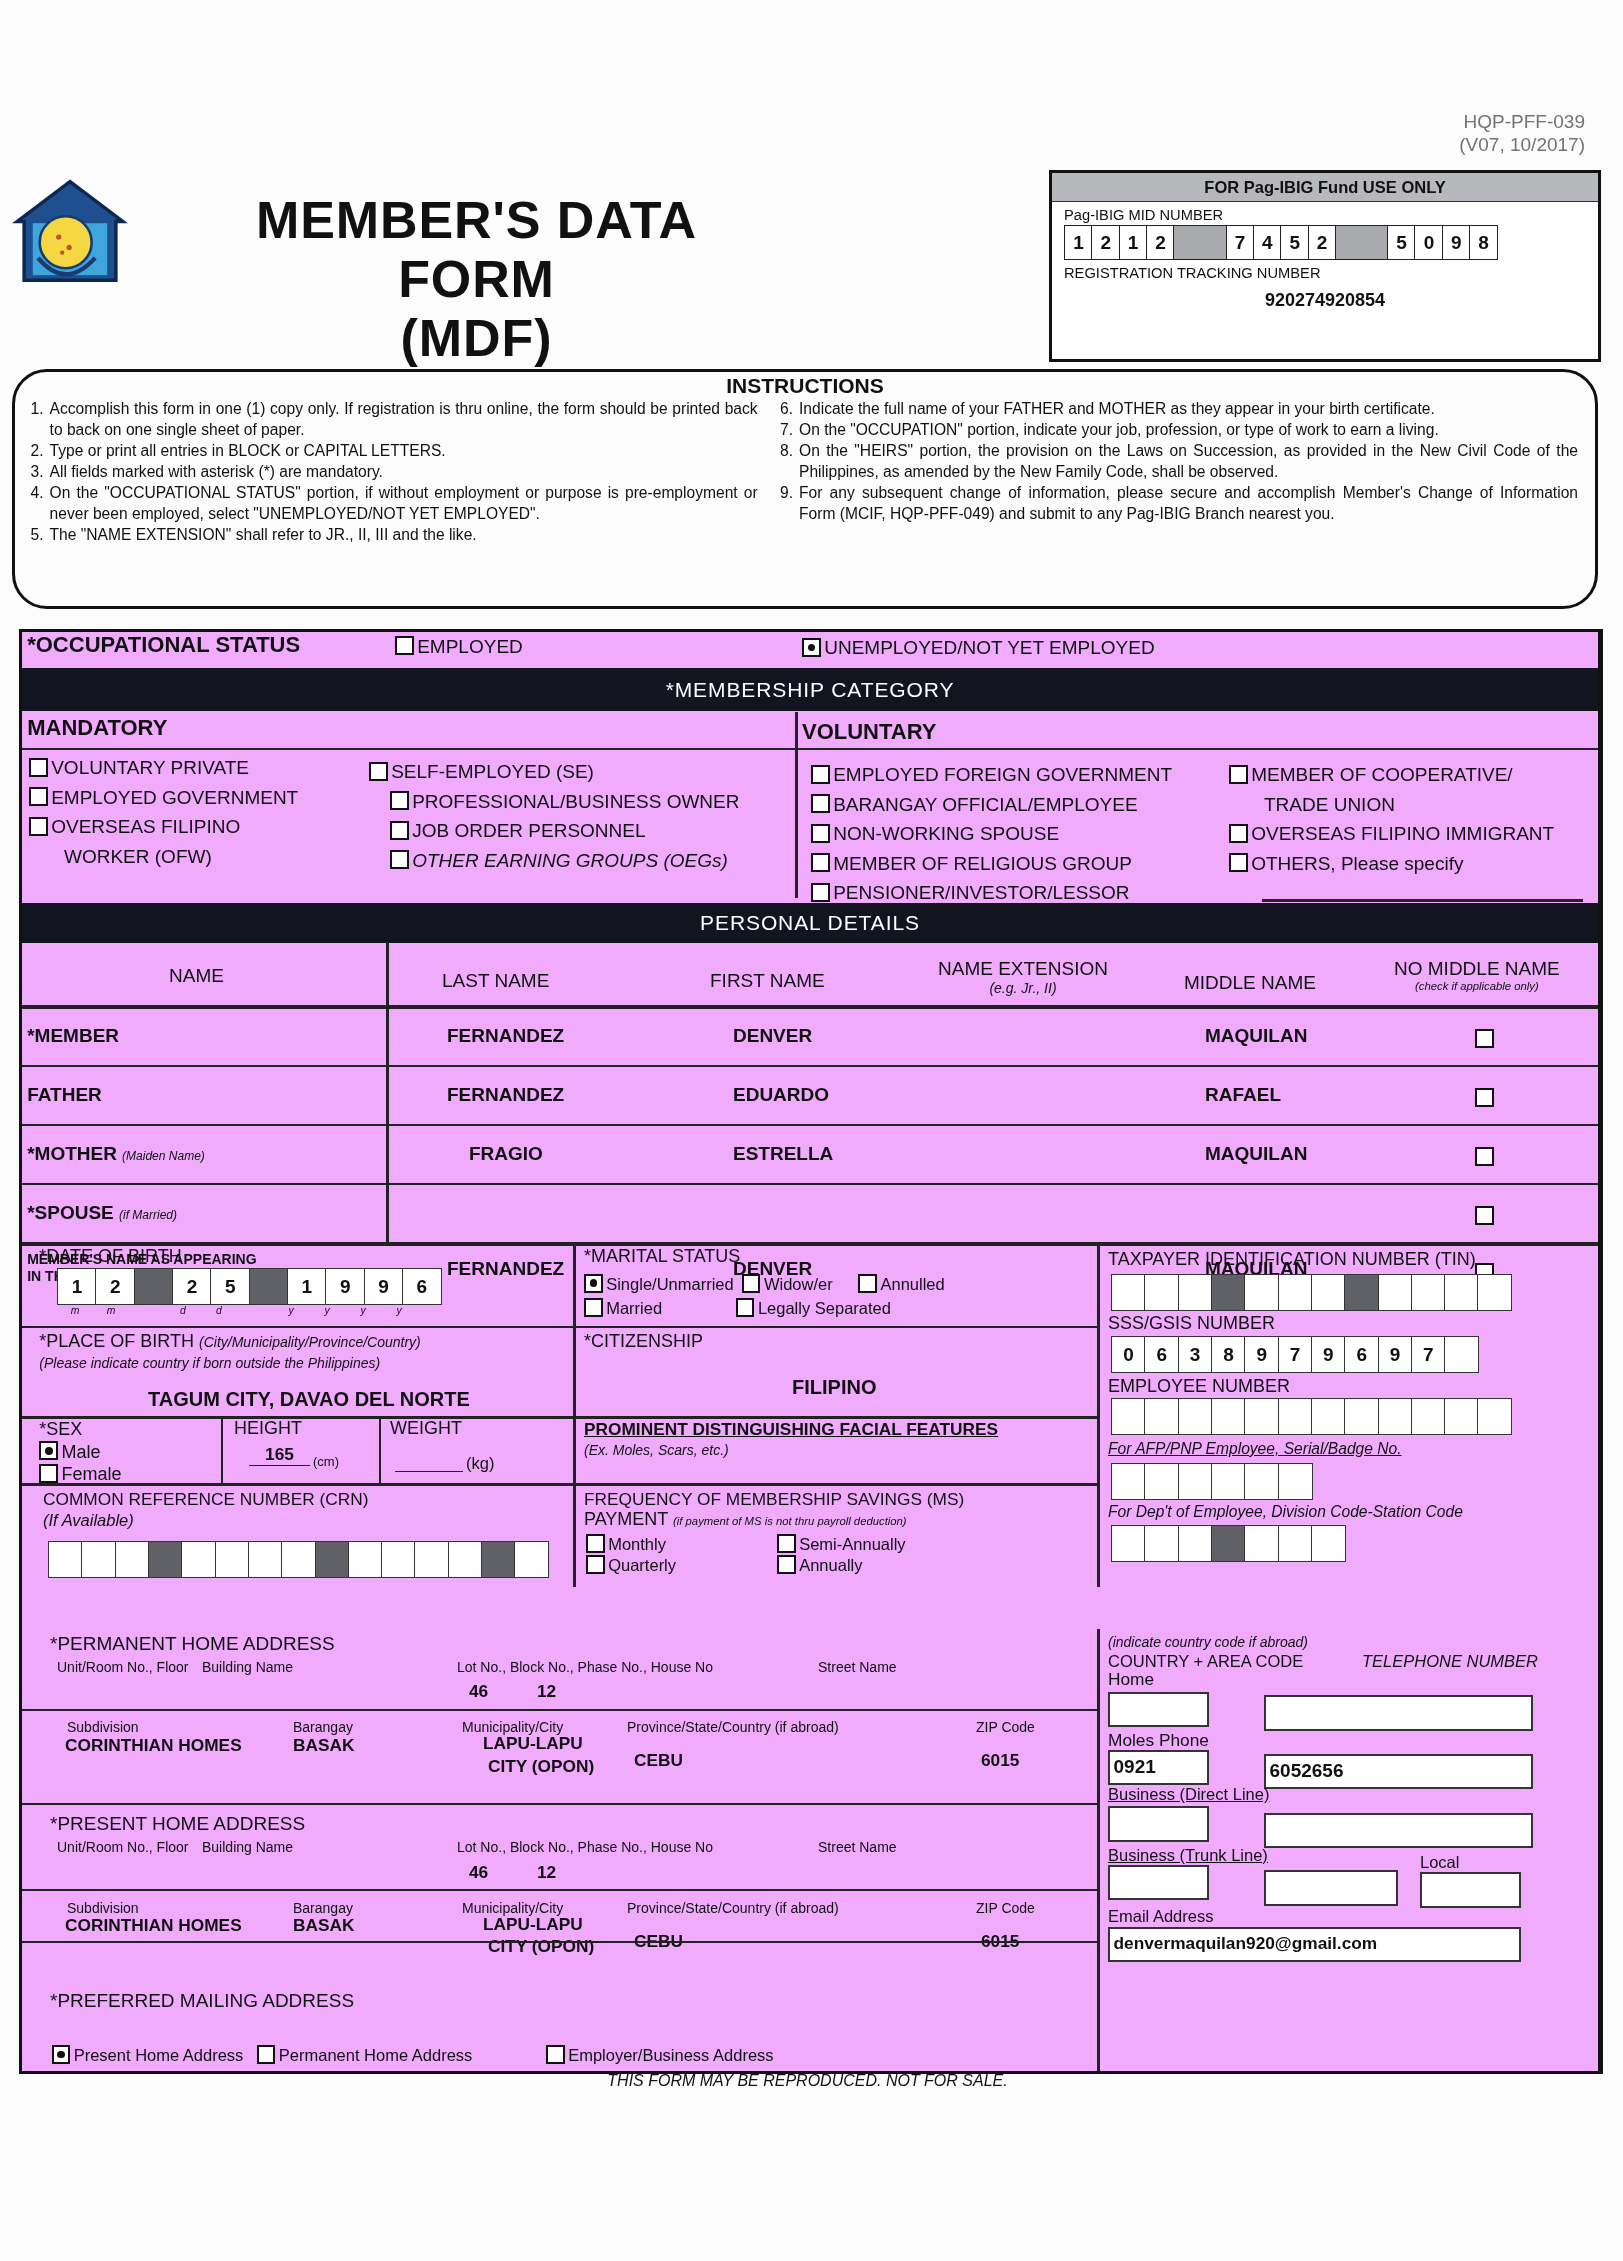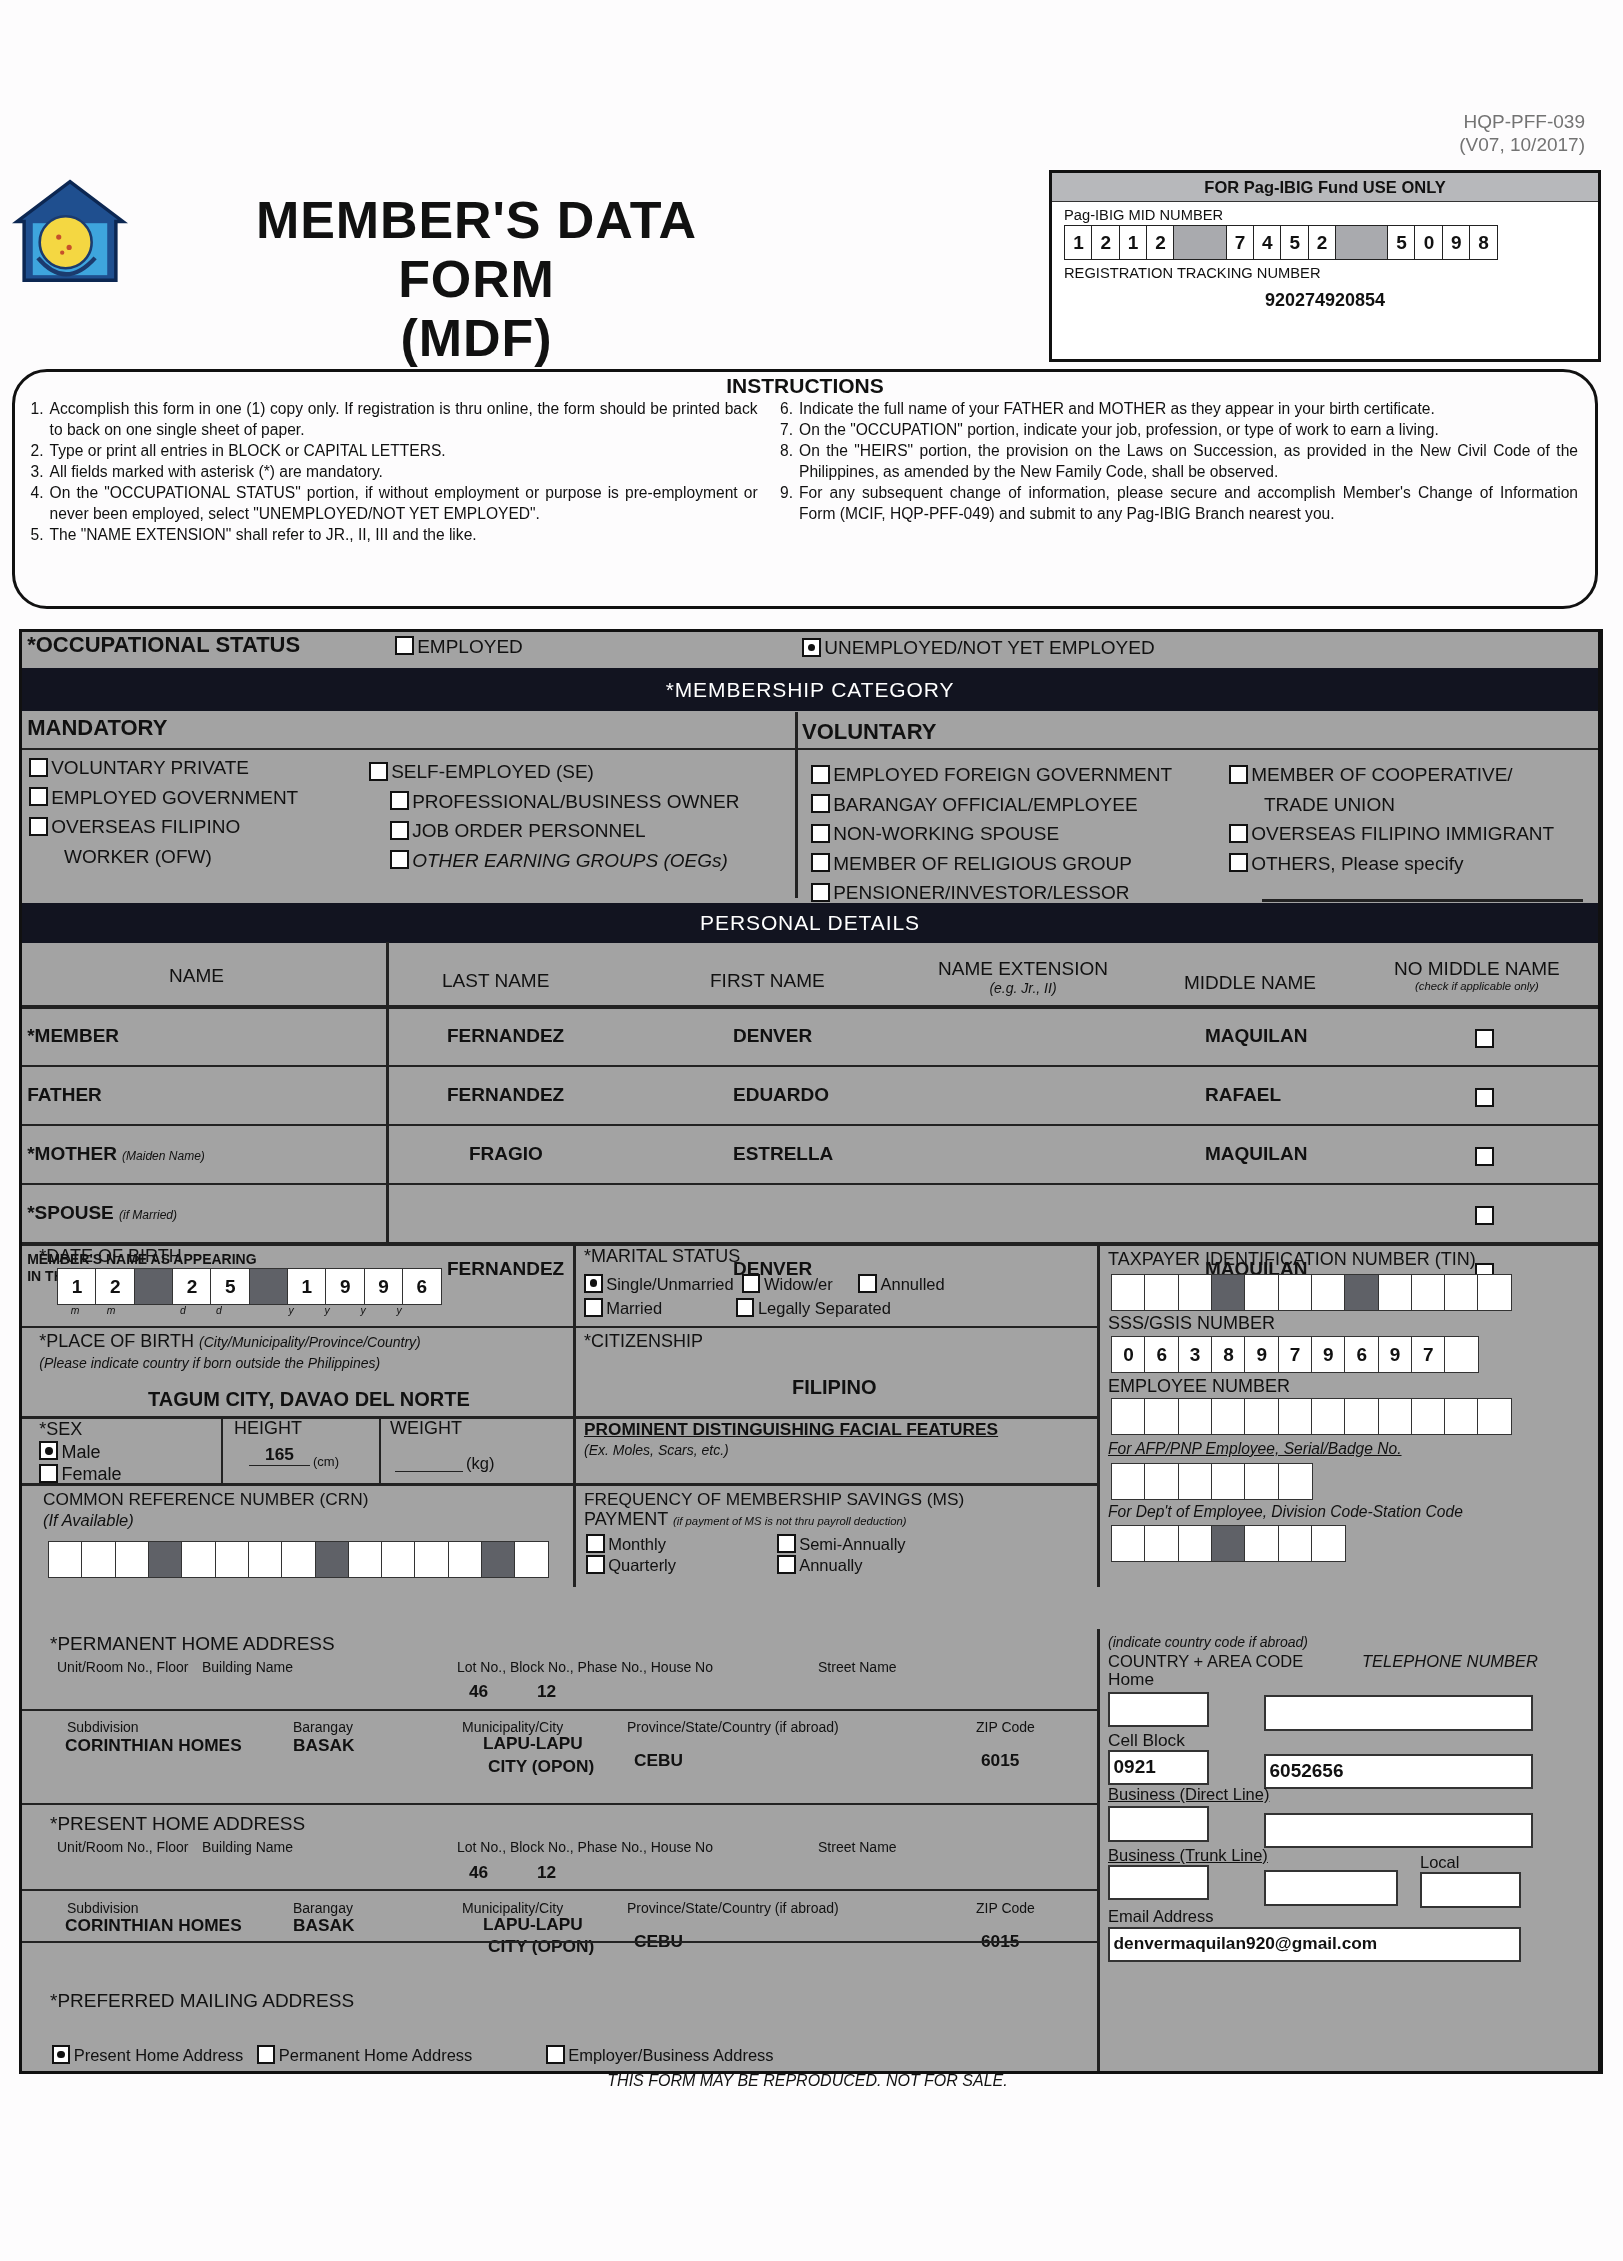--- a/index.html
+++ b/index.html
@@ -18,21 +18,21 @@
 
   .instr { left:12px; top:369px; width:1580px; height:234px; border:3.5px solid #111; border-radius:35px; }
   .instr .ttl { position:absolute; left:0; right:0; top:1.7px; text-align:center; font-weight:bold; font-size:21px; }
   .instr .col { position:absolute; top:26px; font-size:15.6px; line-height:21px; }
   .instr .col.l { left:15.6px; width:727px; }
   .instr .col.r { left:765px; width:798px; }
   .instr .item { display:flex; }
   .instr .num { width:19px; flex:none; }
   .instr .txt { text-align:justify; }
 
-  .form { left:19px; top:629px; width:1576px; height:1439px; border:3.5px solid #111; border-right-width:5.2px; background:#a3a3a3; }
+  .form { left:19px; top:629px; width:1576px; height:1439px; border:3.5px solid #111; border-right-width:5.2px; background:#f0abfc; }
   .bar { position:absolute; left:0; right:0; background:#121420; color:#fff; text-align:center; font-size:21px; letter-spacing:0.9px; }
   .hline { position:absolute; height:2.6px; background:#222; }
   .vline { position:absolute; width:2.6px; background:#222; }
   .t { position:absolute; white-space:nowrap; }
   .b { font-weight:bold; }
   .cb { display:inline-block; width:14.7px; height:14.7px; border:2.6px solid #111; vertical-align:-2.6px; margin-right:3.5px; position:relative; background:#fff; }
   .cb.on::after { content:""; position:absolute; left:3.5px; top:3.5px; width:7.8px; height:7.8px; border-radius:50%; background:#111; }
   .cap { font-size:19px; }
   .small { font-size:14px; }
   .it { font-style:italic; }
@@ -448,21 +448,21 @@
     <span style="margin-left:8.7px;"><span class="cb"></span><span>Permanent Home Address</span></span>
     <span style="margin-left:69px;"><span class="cb"></span><span>Employer/Business Address</span></span>
   </div>
 
   <div class="t it small" style="left:1086px;top:1002px;">(indicate country code if abroad)</div>
   <div class="t" style="left:1086px;top:1020px;font-size:16.5px;">COUNTRY + AREA CODE</div>
   <div class="t" style="left:1340px;top:1020px;font-size:16.5px;font-style:italic;">TELEPHONE NUMBER</div>
   <div class="t" style="left:1086px;top:1037px;font-size:17.3px;">Home</div>
   <div class="input" style="left:1086px;top:1060px;width:101px;height:35px;"></div>
   <div class="input" style="left:1242px;top:1063px;width:269px;height:36px;"></div>
-  <div class="t" style="left:1086px;top:1098px;font-size:17.3px;">Cell Block</div>
+  <div class="t" style="left:1086px;top:1098px;font-size:17.3px;">Moles Phone</div>
   <div class="input" style="left:1086px;top:1118px;width:101px;height:35px;">0921</div>
   <div class="input" style="left:1242px;top:1122px;width:269px;height:35px;">6052656</div>
   <div class="t" style="left:1086px;top:1153px;font-size:16.5px;text-decoration:underline;">Business (Direct Line)</div>
   <div class="input" style="left:1086px;top:1174px;width:101px;height:36px;"></div>
   <div class="input" style="left:1242px;top:1181px;width:269px;height:35px;"></div>
   <div class="t" style="left:1086px;top:1214px;font-size:16.5px;text-decoration:underline;">Business (Trunk Line)</div>
   <div class="input" style="left:1086px;top:1233px;width:101px;height:35px;"></div>
   <div class="input" style="left:1242px;top:1238px;width:134px;height:36px;"></div>
   <div class="t" style="left:1398px;top:1221px;font-size:16.5px;">Local</div>
   <div class="input" style="left:1398px;top:1240px;width:101px;height:36px;"></div>

